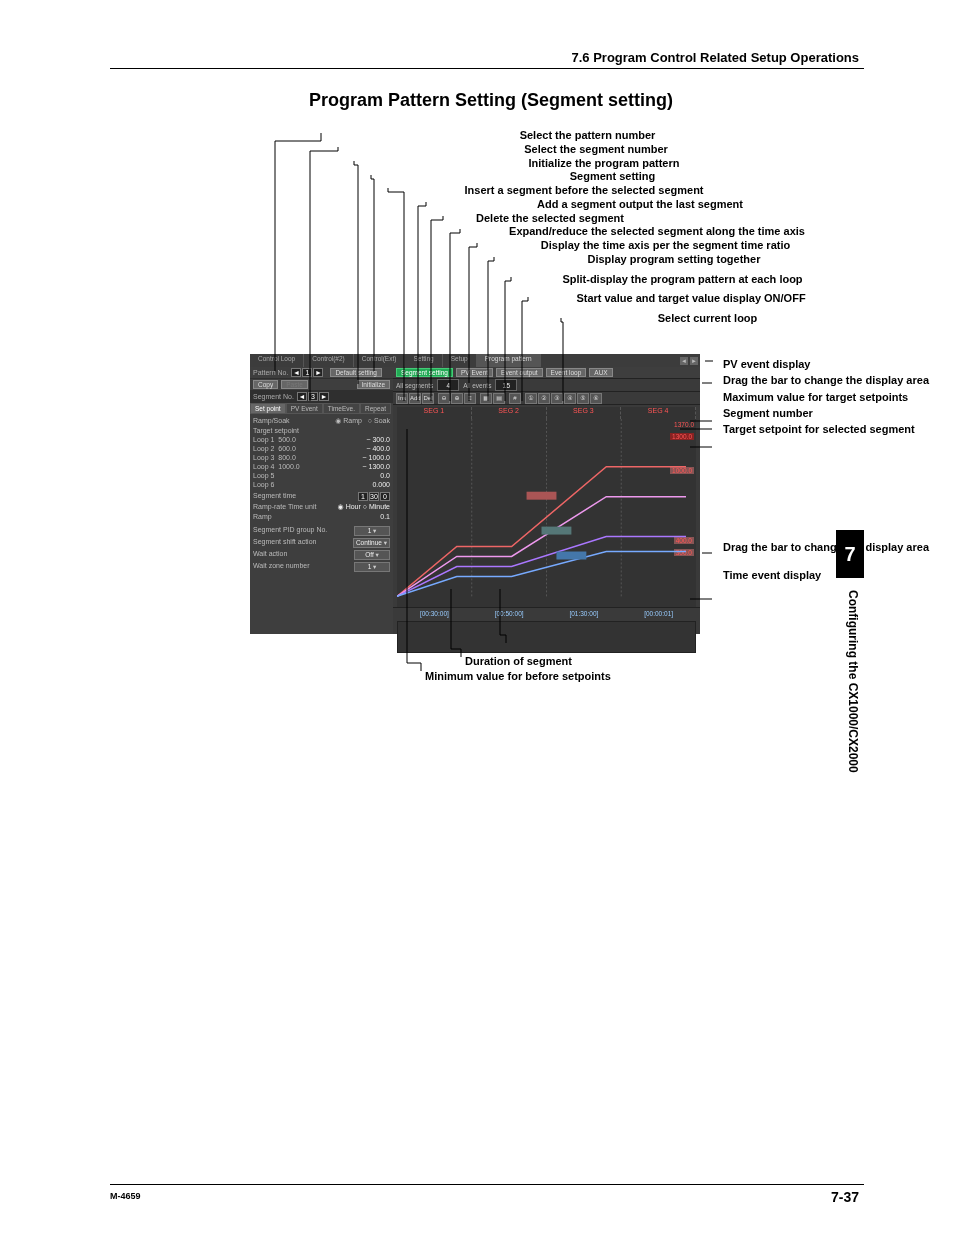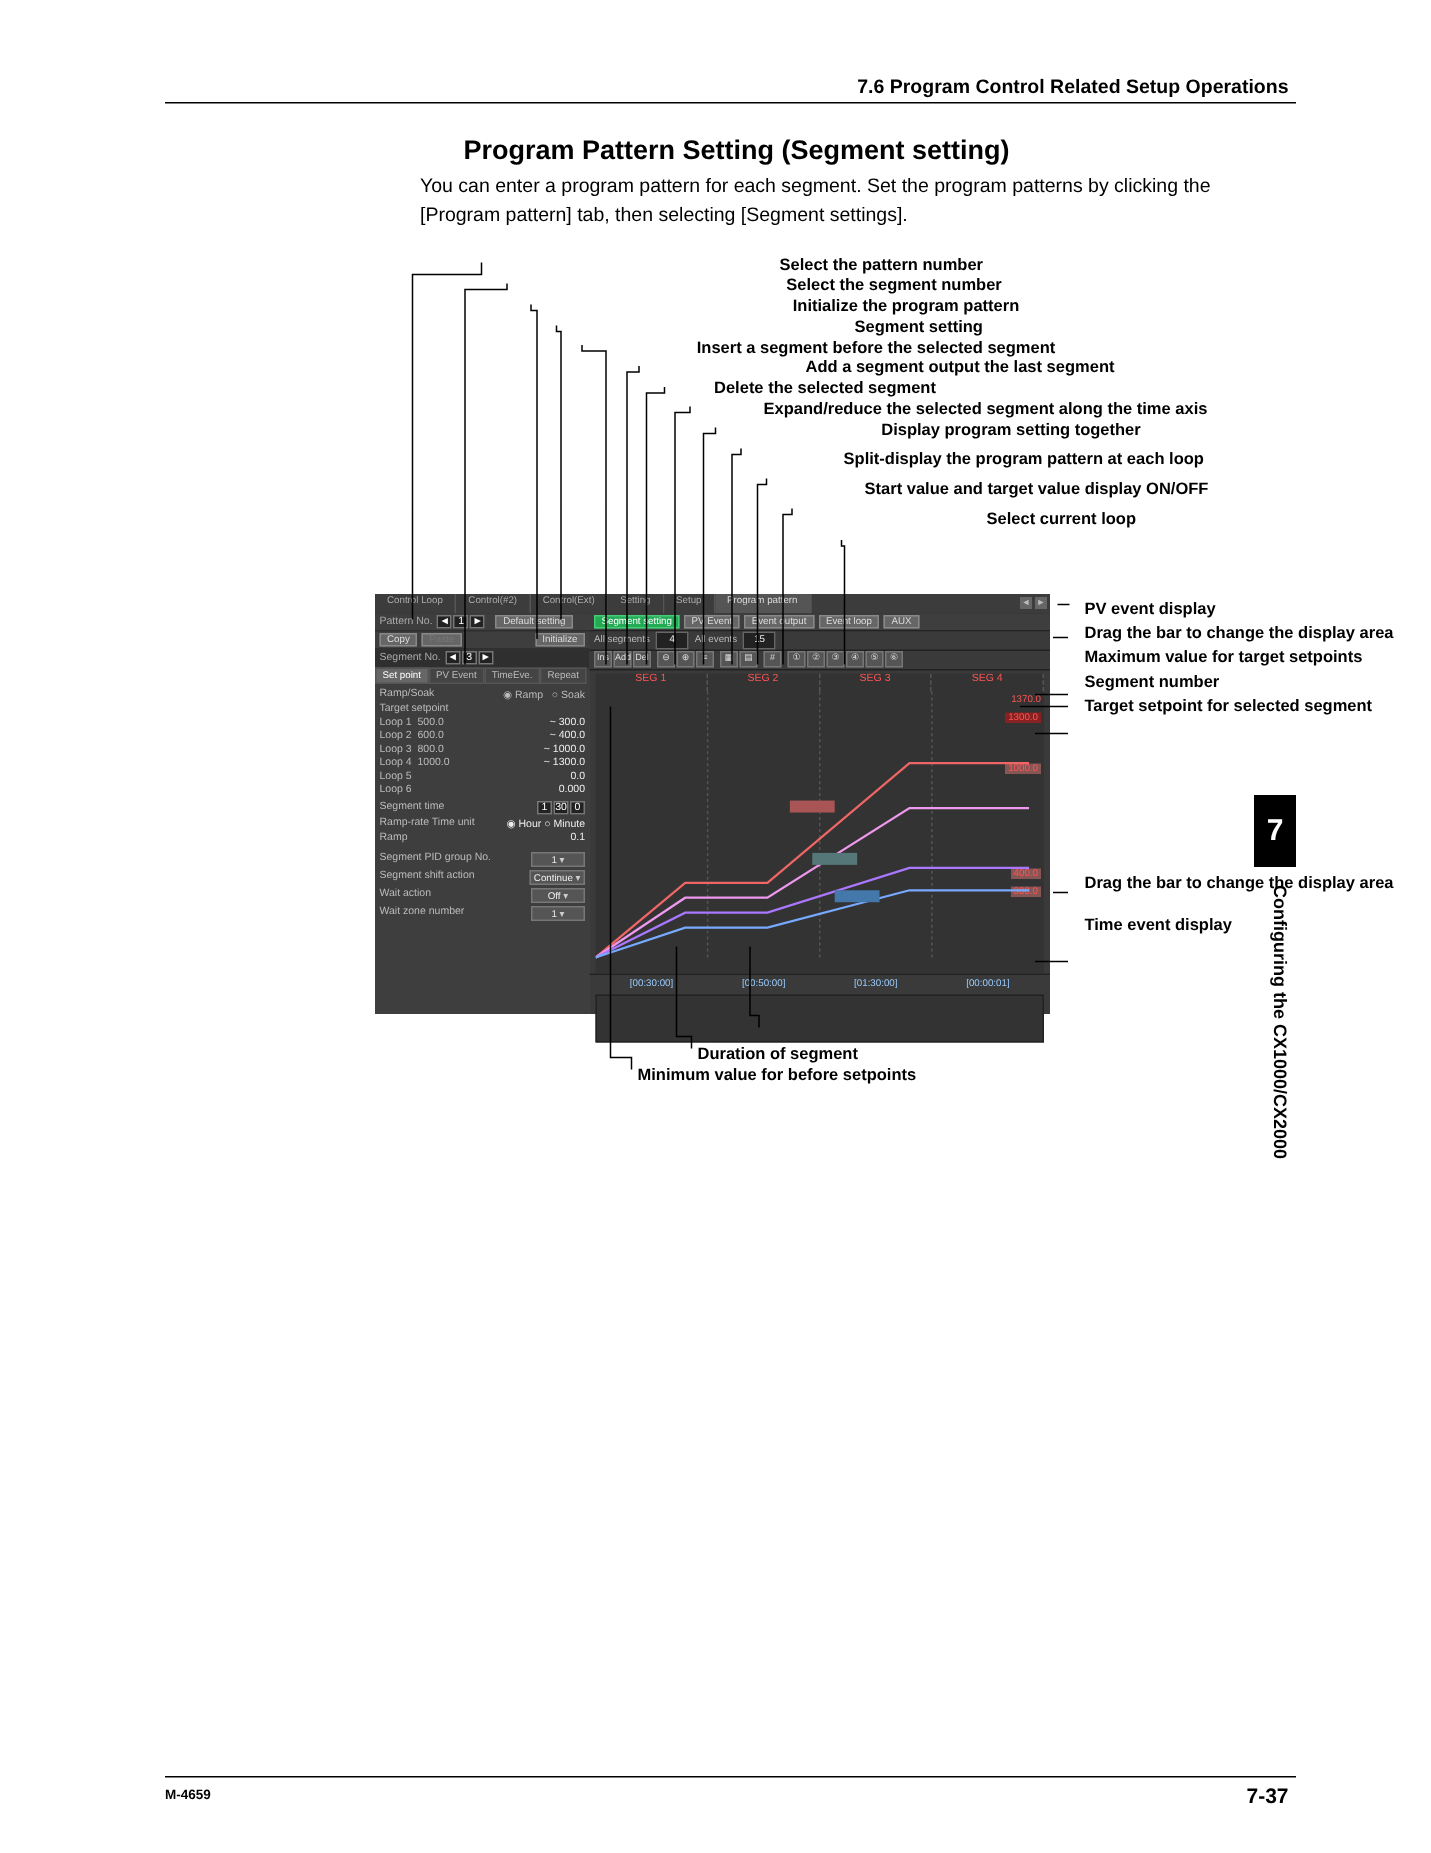--- a/index.html
+++ b/index.html
@@ -288,33 +288,33 @@
   }
 </style>
 </head>
 <body>
 
 <div class="page">
   <div class="running-head">7.6  Program Control Related Setup Operations</div>
   <div class="rule-top"></div>
 
   <h2 class="section-title">Program Pattern Setting (Segment setting)</h2>
-  <p class="body-text">You can enter a program pattern for each segment. Set the program patterns by clicking the [Program pattern] tab, then selecting [Segment settings].</p>
 
   <div class="figure-wrap">
 
     <div class="callouts-top" style="position:absolute; top:0; left:0; width:600px;">
       <div style="margin-left:75px">Select the pattern number</div>
       <div style="margin-left:92px">Select the segment number</div>
       <div style="margin-left:108px">Initialize the program pattern</div>
       <div style="margin-left:125px">Segment setting</div>
       <div style="margin-left:68px">Insert a segment before the selected segment</div>
       <div style="margin-left:180px">Add a segment output the last segment</div>
       <div style="">Delete the selected segment</div>
       <div style="margin-left:214px">Expand/reduce the selected segment along the time axis</div>
+      <div style="margin-left:231px">Display the time axis per the segment time ratio</div>
       <div style="margin-left:248px">Display program setting together</div>
       <div style="margin-left:265px;margin-top:6px">Split-display the program pattern at each loop</div>
       <div style="margin-left:282px;margin-top:6px">Start value and target value display ON/OFF</div>
       <div style="margin-left:315px;margin-top:6px">Select current loop</div>
     </div>
 
     <div class="callouts-right" style="top:228px">
       <div class="item">PV event display</div>
       <div class="item">Drag the bar to change the display area</div>
       <div class="item">Maximum value for target setpoints</div>

